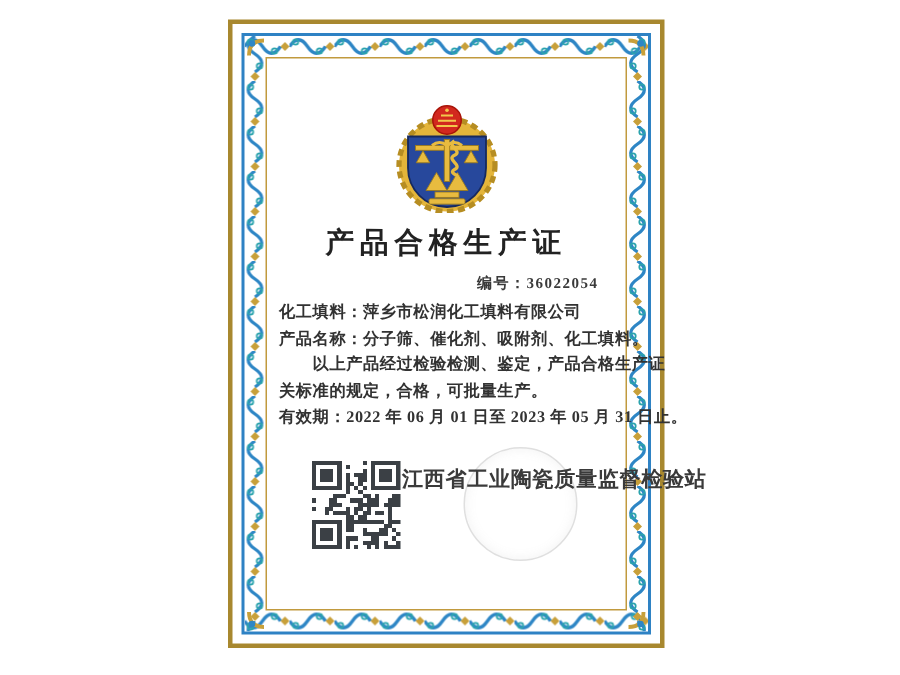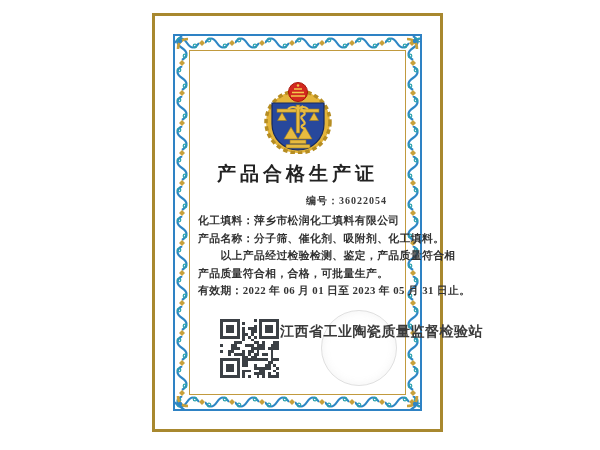--- a/index.html
+++ b/index.html
@@ -1,19 +1,19 @@
 <!DOCTYPE html>
 <html><head>
 <meta charset="utf-8">
 <style>
   html,body{margin:0;padding:0;background:#ffffff;}
   .stage{position:relative;width:600px;height:450px;background:#ffffff;overflow:hidden;
          font-family:"Liberation Serif","DejaVu Serif",serif;}
   .cert{position:absolute;left:152px;top:13px;width:291px;height:419px;box-sizing:border-box;
-        border:3px solid #a8882f;padding:18px;background:#fff;}
+        border:3px solid #a8882f;padding:6px;background:#fff;}
   .frame2{position:relative;width:100%;height:100%;box-sizing:border-box;border:2px solid #2e82c4;background:#fff;}
   .orn{position:absolute;display:block;}
   .orn-top{top:0;left:0;width:100%;height:14px;}
   .orn-bottom{bottom:0;left:0;width:100%;height:14px;transform:scaleY(-1);}
   .orn-left{top:0;left:0;width:14px;height:100%;}
   .orn-right{top:0;right:0;width:14px;height:100%;transform:scaleX(-1);}
   .corner{position:absolute;width:15px;height:15px;z-index:2;}
   .corner-tl{top:0;left:0;}
   .corner-tr{top:0;right:0;transform:scaleX(-1);}
   .corner-bl{bottom:0;left:0;transform:scaleY(-1);}
@@ -130,22 +130,22 @@
 
         <div class="title">产品合格生产证</div>
 
         <div class="serial">
           <span>编号：</span><span>36022054</span>
         </div>
 
         <div class="body">
           <div class="bline">化工填料：萍乡市松润化工填料有限公司</div>
           <div class="bline">产品名称：分子筛、催化剂、吸附剂、化工填料。</div>
-          <div class="bline">　　以上产品经过检验检测、鉴定，产品质量符合相</div>
-          <div class="bline">产品质量符合相，合格，可批量生产。</div>
+          <div class="bline">　　以上产品经过检验检测、鉴定，产品合格生产证</div>
+          <div class="bline">关标准的规定，合格，可批量生产。</div>
           <div class="bline">有效期：2022 年 06 月 01 日至 2023 年 05 月 31 日止。</div>
         </div>
 
         <svg class="qr" width="59" height="59" viewBox="0 0 21 21" shape-rendering="crispEdges">
             <rect x="0" y="0" width="1" height="1" fill="#3b4045"></rect>
             <rect x="1" y="0" width="1" height="1" fill="#3b4045"></rect>
             <rect x="2" y="0" width="1" height="1" fill="#3b4045"></rect>
             <rect x="3" y="0" width="1" height="1" fill="#3b4045"></rect>
             <rect x="4" y="0" width="1" height="1" fill="#3b4045"></rect>
             <rect x="5" y="0" width="1" height="1" fill="#3b4045"></rect>

